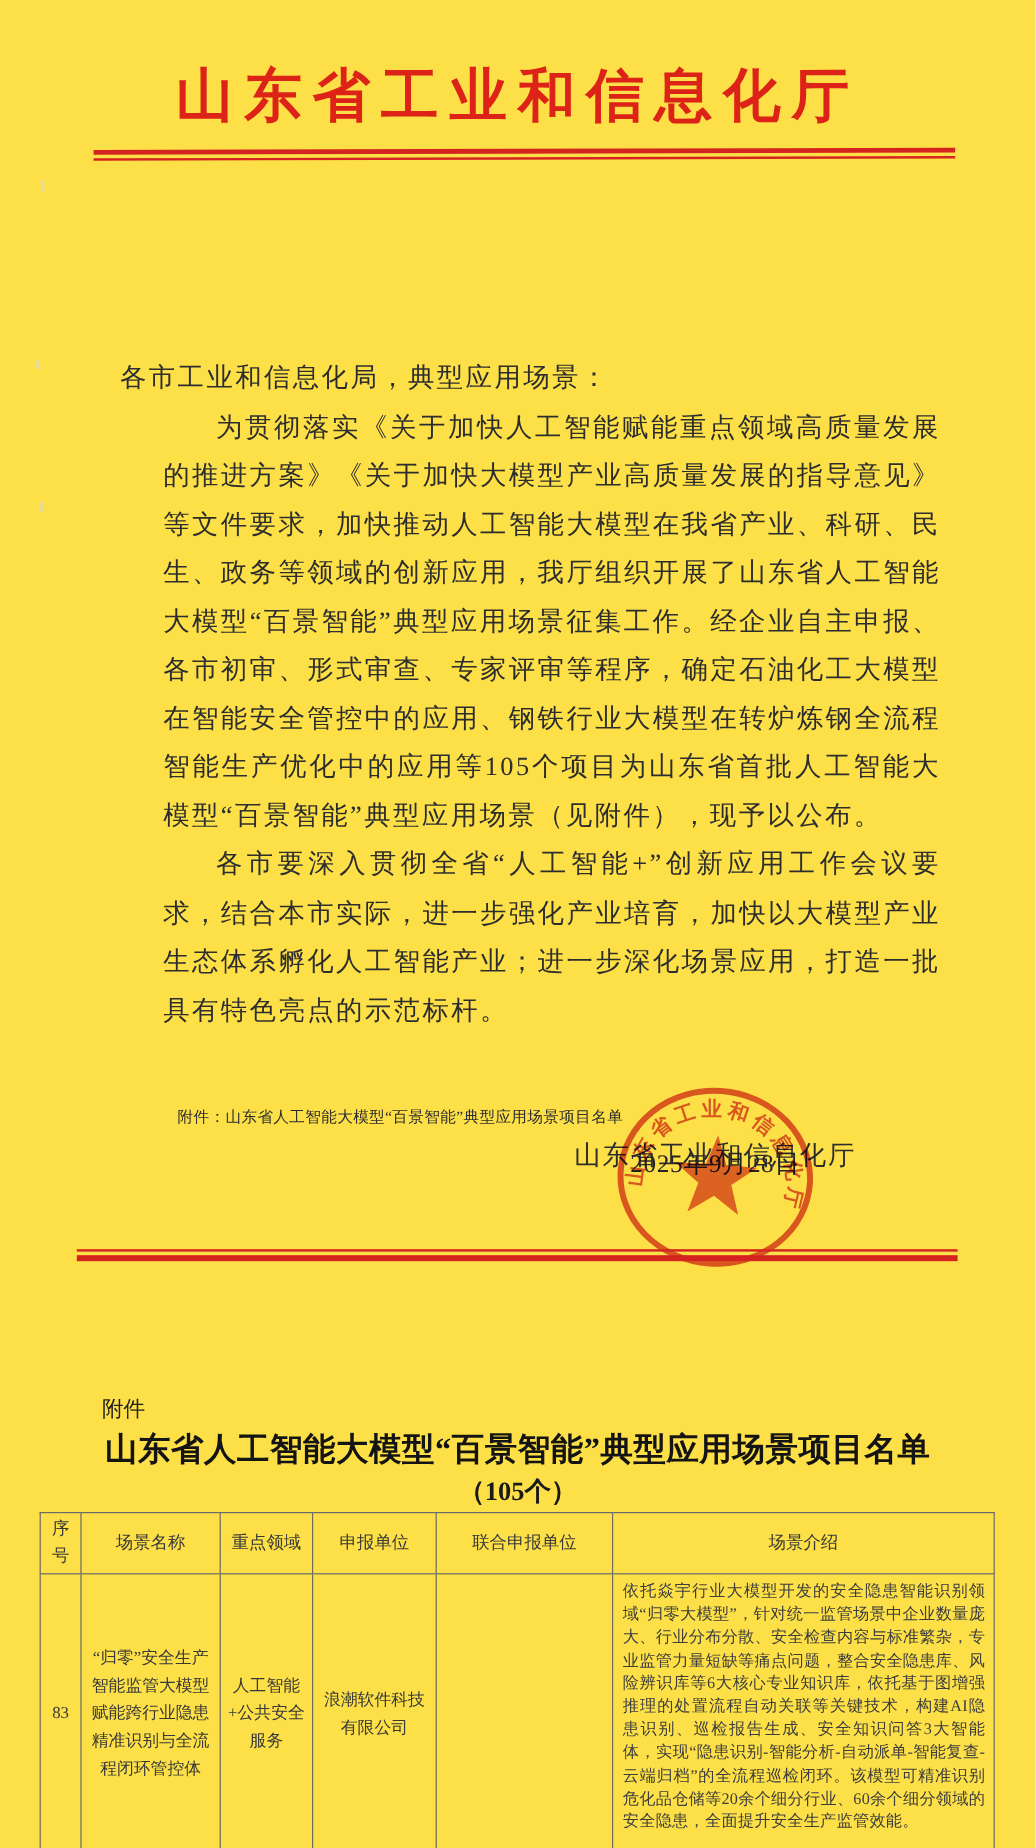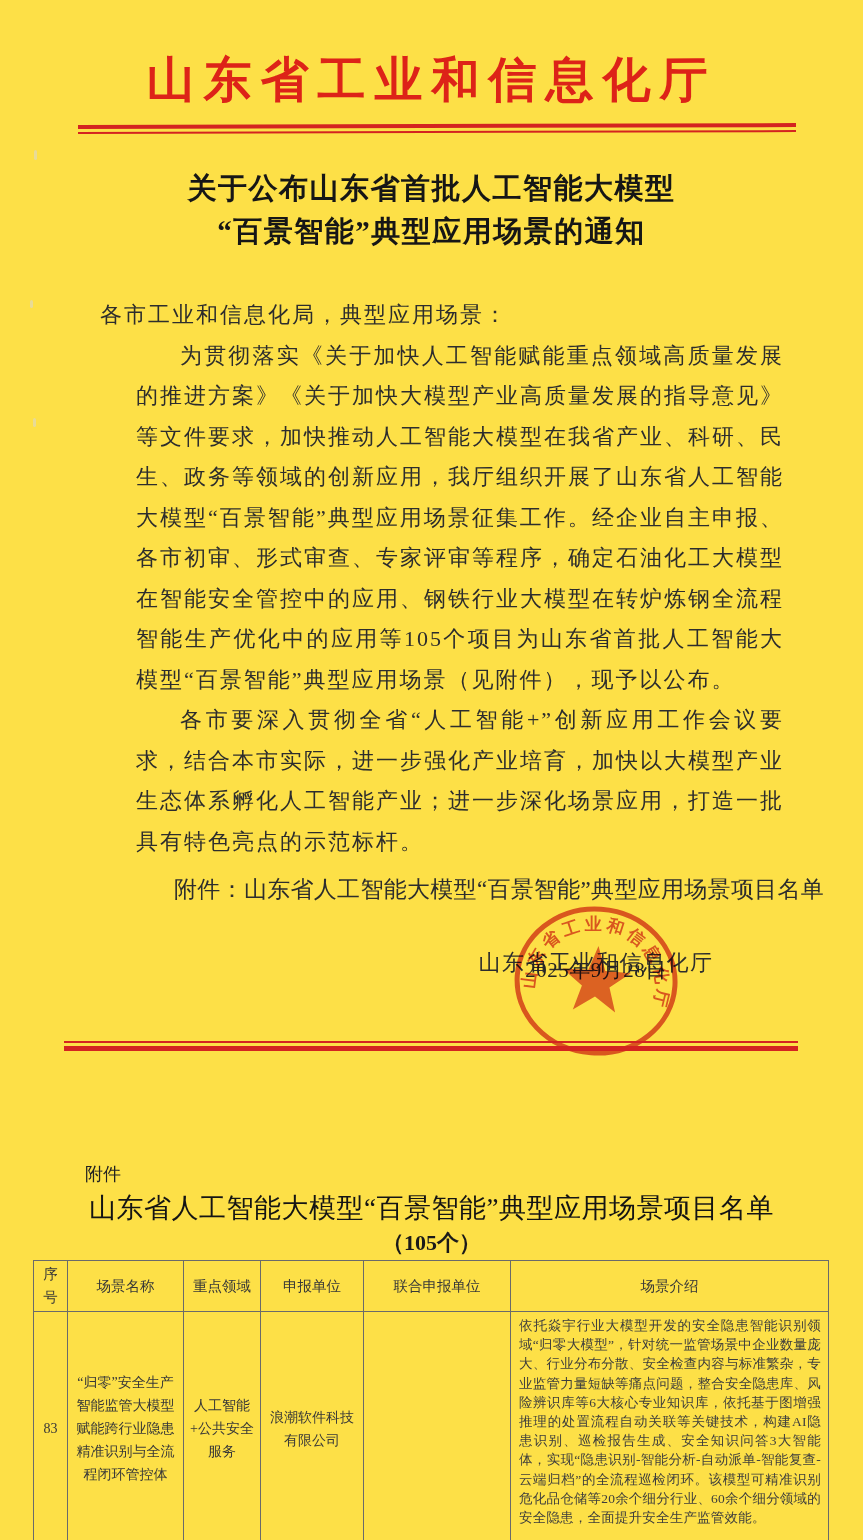--- a/index.html
+++ b/index.html
@@ -42,22 +42,22 @@
   }
   
   .body-text{
     position:absolute;top:295px;left:100px;width:684px;
     font-size:22px;line-height:40.5px;letter-spacing:2px;
     text-align:justify;
   }
   .body-text p{margin:0;}
   .body-text p.indent{text-indent:2em;margin-left:36px;}
   .attach-note{
-    position:absolute;top:874px;left:148px;width:640px;
-    font-size:23px;letter-spacing:0.3px;white-space:nowrap;margin-left:26px;
+    position:absolute;top:922px;left:148px;width:640px;
+    font-size:13px;letter-spacing:0.3px;white-space:nowrap;
   }
   .signer{
     position:absolute;top:948px;left:478px;width:236px;
     text-align:center;font-size:22px;letter-spacing:1.5px;white-space:nowrap;
   }
   .sign-date{
     position:absolute;top:956px;left:478px;width:236px;
     text-align:center;font-size:21px;letter-spacing:0.5px;white-space:nowrap;
     color:#242424;
   }
@@ -68,21 +68,21 @@
     transform:rotate(4deg);
   }
   .seal-ring{fill:none;stroke:var(--seal-red);stroke-width:5;}
   .seal-star{fill:var(--seal-red);opacity:0.92;}
   .seal-text{fill:var(--seal-red);font-size:17px;font-weight:bold;letter-spacing:4px;
     font-family:"Liberation Serif","DejaVu Serif",serif;}
   
   .attach-label{position:absolute;top:1162px;left:85px;font-size:18px;color:#222;}
   .attach-title{
     position:absolute;top:1190px;left:0;right:0;text-align:center;
-    font-size:27px;font-weight:normal;color:#141414;letter-spacing:0.5px;white-space:nowrap;
+    font-size:27px;font-weight:bold;color:#141414;letter-spacing:0.5px;white-space:nowrap;
   }
   .attach-count{
     position:absolute;top:1228px;left:0;right:0;text-align:center;
     font-size:22px;font-weight:bold;color:#1a1a1a;
   }
   
   table.scene-table{
     position:absolute;top:1260px;left:33px;
     width:795px;border-collapse:collapse;table-layout:fixed;
     font-size:14px;color:#383838;
@@ -116,24 +116,20 @@
 </style>
 </head>
 <body>
 
 <div class="page">
 
   <div class="agency-title">山东省工业和信息化厅</div>
   <div class="rule rule-top-thick"></div>
   <div class="rule rule-top-thin"></div>
 
-  <div class="doc-title">
-    <div>关于公布山东省首批人工智能大模型</div>
-    <div>“百景智能”典型应用场景的通知</div>
-  </div>
 
   <div class="body-text">
     <p>各市工业和信息化局，典型应用场景：</p>
     <p class="indent">为贯彻落实《关于加快人工智能赋能重点领域高质量发展的推进方案》《关于加快大模型产业高质量发展的指导意见》等文件要求，加快推动人工智能大模型在我省产业、科研、民生、政务等领域的创新应用，我厅组织开展了山东省人工智能大模型“百景智能”典型应用场景征集工作。经企业自主申报、各市初审、形式审查、专家评审等程序，确定石油化工大模型在智能安全管控中的应用、钢铁行业大模型在转炉炼钢全流程智能生产优化中的应用等105个项目为山东省首批人工智能大模型“百景智能”典型应用场景（见附件），现予以公布。</p>
     <p class="indent">各市要深入贯彻全省“人工智能+”创新应用工作会议要求，结合本市实际，进一步强化产业培育，加快以大模型产业生态体系孵化人工智能产业；进一步深化场景应用，打造一批具有特色亮点的示范标杆。</p>
   </div>
 
   <div class="attach-note">附件：山东省人工智能大模型“百景智能”典型应用场景项目名单</div>
 
   <div class="signer">山东省工业和信息化厅</div>

